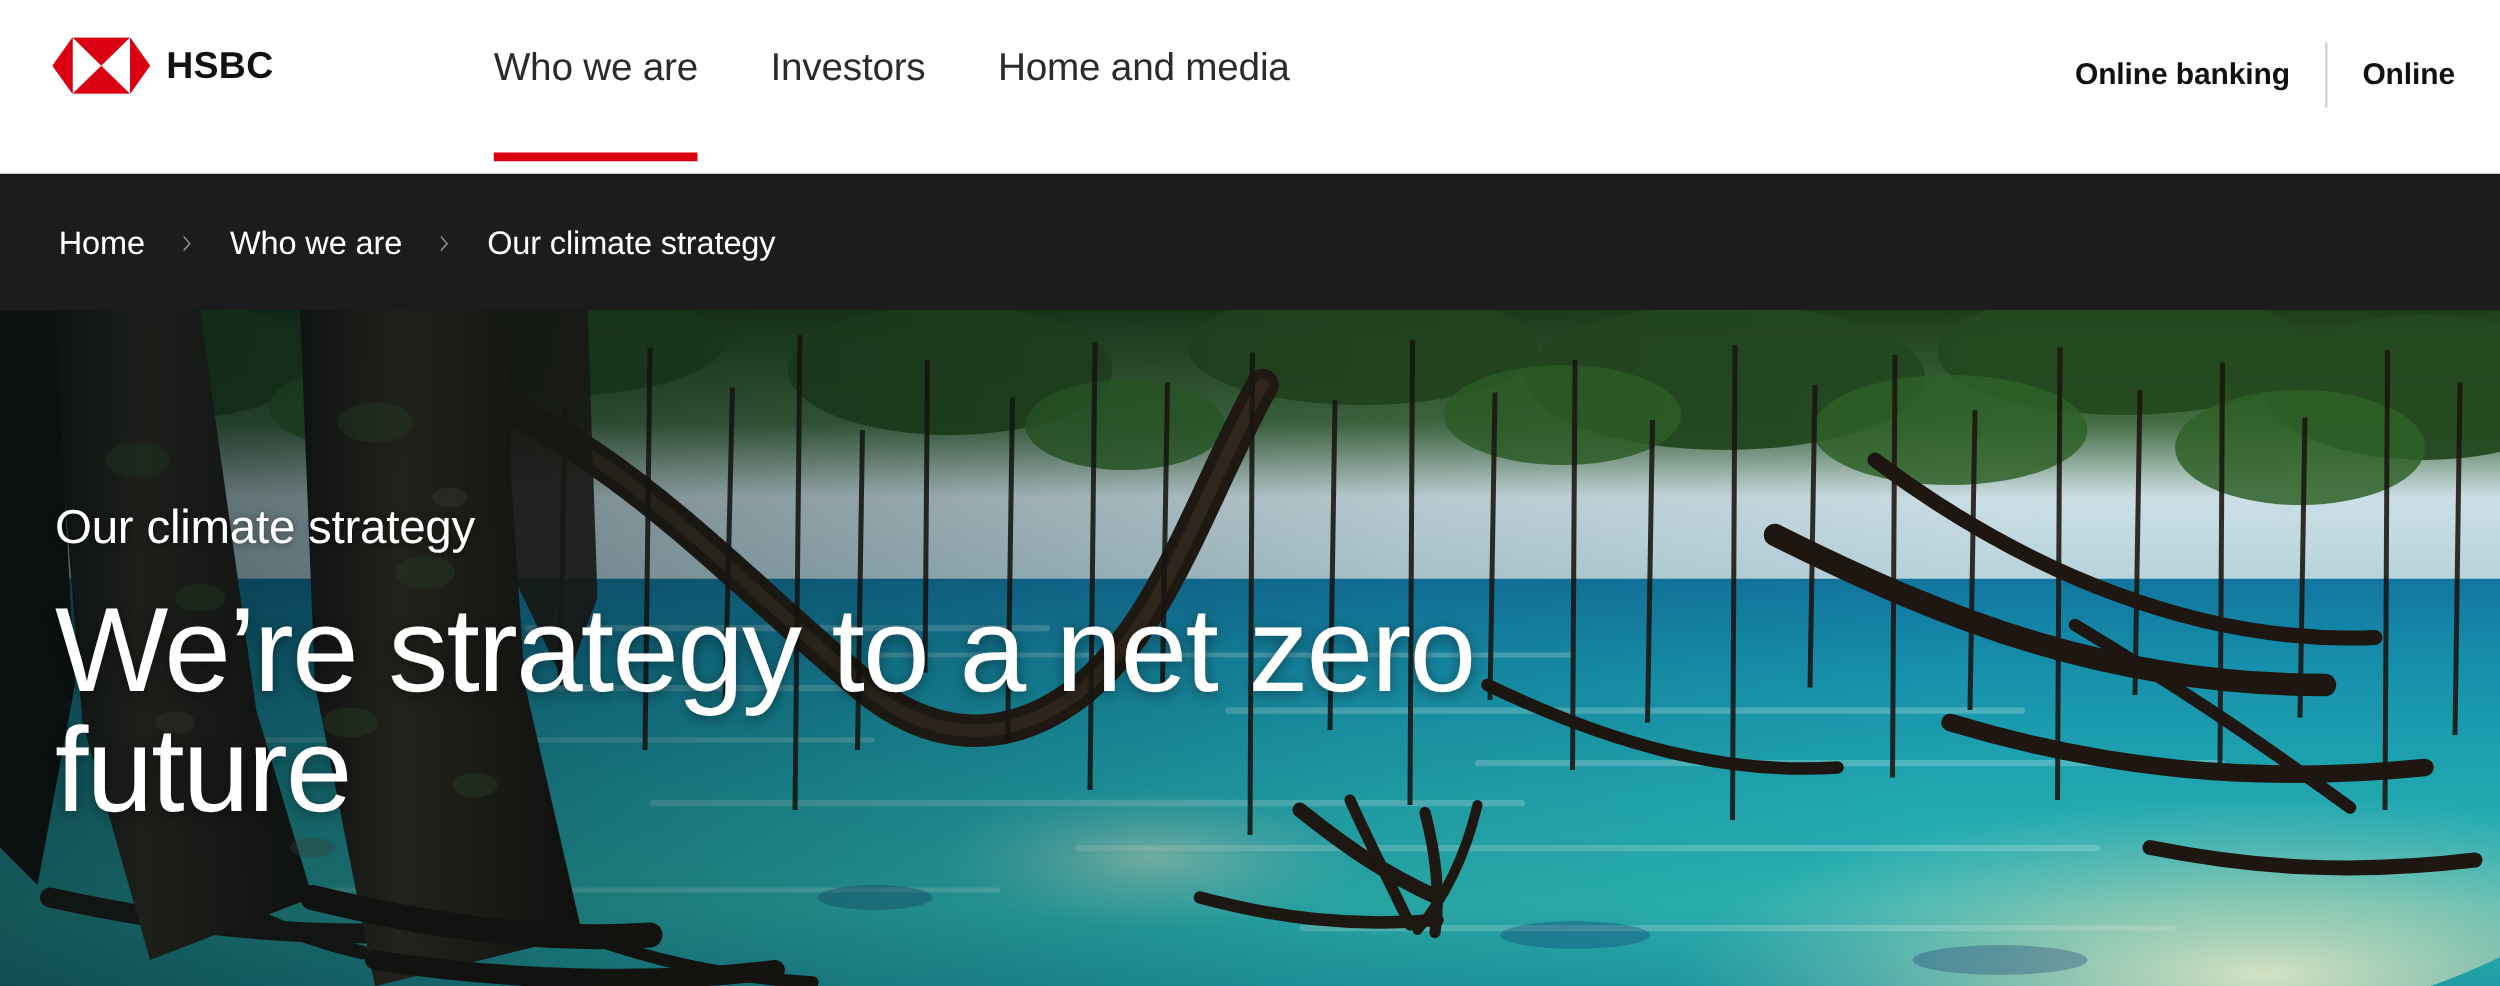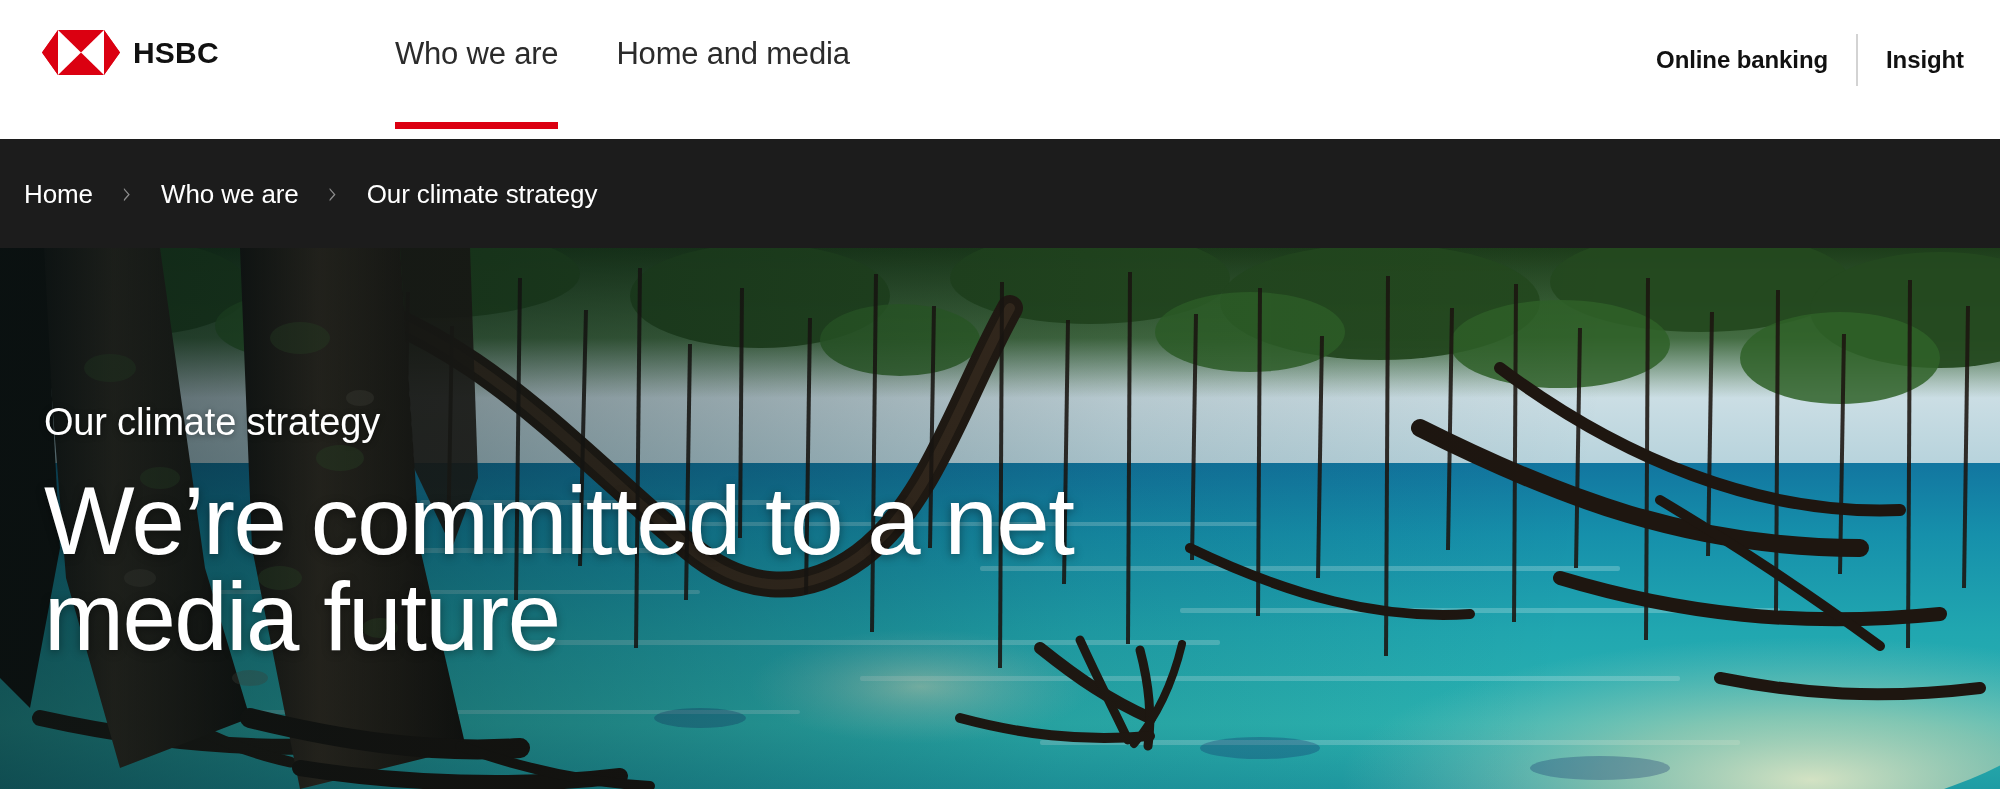--- a/index.html
+++ b/index.html
@@ -126,21 +126,21 @@
     width: 2000px;
     height: 109px;
     background: #1c1c1c;
     display: flex;
     align-items: center;
   }
 
   .breadcrumb {
     display: flex;
     align-items: center;
-    padding-left: 24px;
+    padding-left: 47px;
   }
 
   .crumb {
     font-size: 26px;
     font-weight: 400;
     color: #ffffff;
     line-height: 1;
     white-space: nowrap;
     cursor: pointer;
     letter-spacing: -0.1px;
@@ -246,29 +246,33 @@
       </svg>
       <span class="brand-word">HSBC</span>
     </a>
 
     <nav class="mainnav">
       <div class="nav-item active">
         <span>Who we are</span>
         <span class="nav-underline"></span>
       </div>
       <div class="nav-item">
+        <span>Investors</span>
+        <span class="nav-underline"></span>
+      </div>
+      <div class="nav-item">
         <span>Home and media</span>
         <span class="nav-underline"></span>
       </div>
     </nav>
 
     <div class="utilnav">
       <span class="util-item">Online banking</span>
       <span class="util-divider"></span>
-      <span class="util-item">Insight</span>
+      <span class="util-item">Online</span>
     </div>
 
   </header>
 
   <div class="breadcrumb-bar">
     <nav class="breadcrumb">
       <span class="crumb">Home</span>
       <span class="crumb-sep">›</span>
       <span class="crumb">Who we are</span>
       <span class="crumb-sep">›</span>
@@ -434,18 +438,18 @@
           <ellipse cx="700" cy="470" rx="46" ry="10"></ellipse>
           <ellipse cx="1260" cy="500" rx="60" ry="11"></ellipse>
           <ellipse cx="1600" cy="520" rx="70" ry="12"></ellipse>
         </g>
       </svg>
       <div class="hero-scrim"></div>
     </div>
 
     <div class="hero-content">
       <div class="hero-eyebrow">Our climate strategy</div>
-      <h1 class="hero-title">We’re committed to a net media future</h1>
+      <h1 class="hero-title">We’re strategy to a net zero future</h1>
     </div>
 
   </section>
 
 </div>
 
 </body></html>

